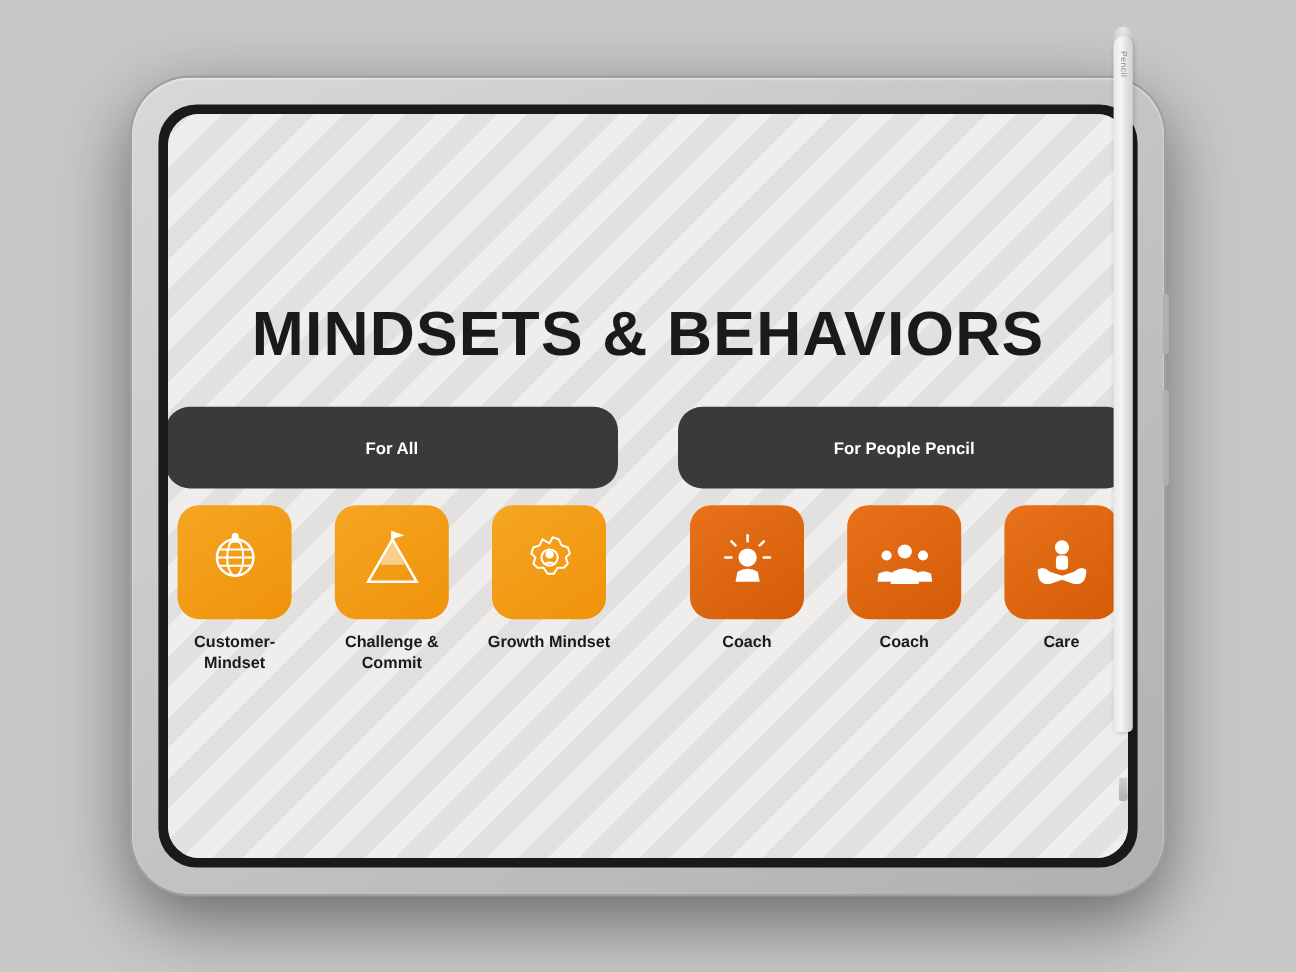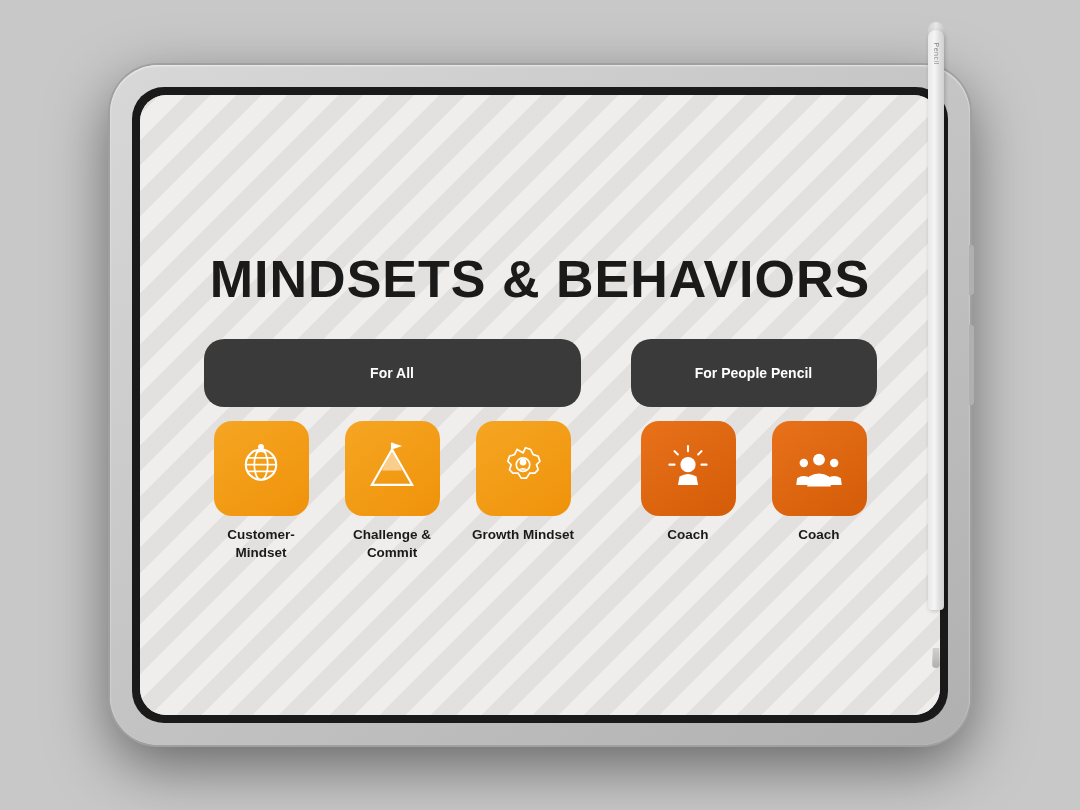--- a/index.html
+++ b/index.html
@@ -375,20 +375,33 @@
                       <circle cx="14" cy="26" r="5" fill="white"></circle>
                       <path d="M6 44 Q14 39 22 44 L23 52 L5 52 Z" fill="white"></path>
 
                       <circle cx="50" cy="26" r="5" fill="white"></circle>
                       <path d="M42 44 Q50 39 58 44 L59 52 L41 52 Z" fill="white"></path>
                     </svg>
                   </div>
                   <div class="item-label">Coach</div>
                 </div>
 
+                <div class="item-card">
+                  <div class="icon-box orange">
+
+                    <svg viewBox="0 0 64 64">
+
+                      <circle cx="32" cy="18" r="7" fill="white"></circle>
+                      <rect x="26" y="26" width="12" height="14" rx="4" fill="white"></rect>
+
+                      <path d="M8 40 Q8 56 20 54 L32 50 L44 54 Q56 56 56 40 Q50 36 44 42 L32 46 L20 42 Q14 36 8 40Z" fill="white"></path>
+                    </svg>
+                  </div>
+                  <div class="item-label">Care</div>
+                </div>
 
               </div>
             </div>
 
           </div>
         </div>
 
       </div>
     </div>
   </div>

